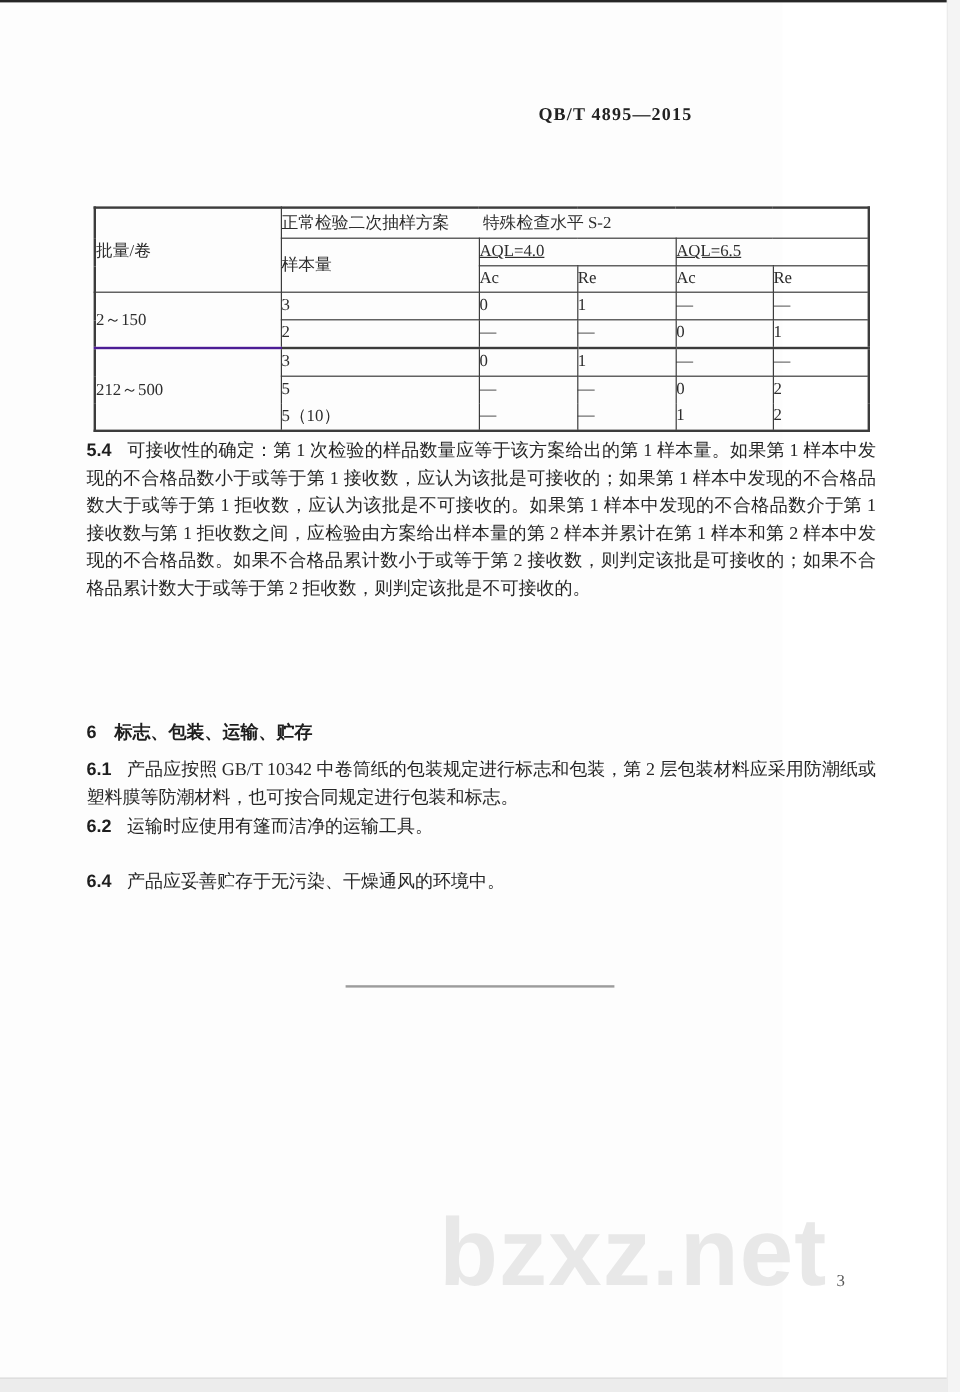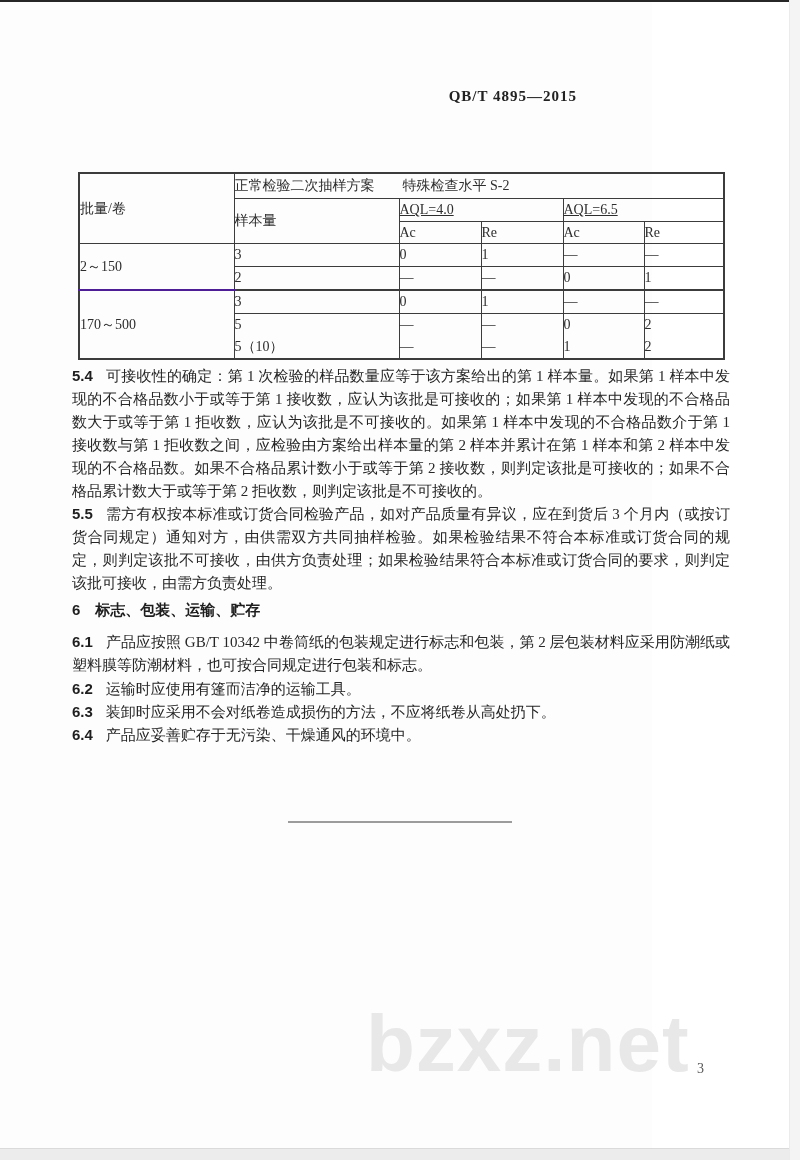--- a/index.html
+++ b/index.html
@@ -138,21 +138,21 @@
           <td>—</td>
         </tr>
         <tr class="group-end">
           <td>2</td>
           <td class="no-right">—</td>
           <td>—</td>
           <td class="no-right">0</td>
           <td>1</td>
         </tr>
         <tr>
-          <td rowspan="3">170～500</td>
+          <td rowspan="3">212～500</td>
           <td>3</td>
           <td class="no-right">0</td>
           <td>1</td>
           <td class="no-right">—</td>
           <td>—</td>
         </tr>
         <tr class="merge-down">
           <td>5</td>
           <td class="no-right">—</td>
           <td>—</td>
@@ -167,39 +167,33 @@
           <td>2</td>
         </tr>
       </tbody>
     </table>
   </div>
 
   <div class="clause" style="top:364px">
     <span class="cnum">5.4</span><span>可接收性的确定：第 1 次检验的样品数量应等于该方案给出的第 1 样本量。如果第 1 样本中发现的不合格品数小于或等于第 1 接收数，应认为该批是可接收的；如果第 1 样本中发现的不合格品数大于或等于第 1 拒收数，应认为该批是不可接收的。如果第 1 样本中发现的不合格品数介于第 1 接收数与第 1 拒收数之间，应检验由方案给出样本量的第 2 样本并累计在第 1 样本和第 2 样本中发现的不合格品数。如果不合格品累计数小于或等于第 2 接收数，则判定该批是可接收的；如果不合格品累计数大于或等于第 2 拒收数，则判定该批是不可接收的。</span>
   </div>
 
-  <div class="clause" style="top:502px">
-    <span class="cnum">5.5</span><span>需方有权按本标准或订货合同检验产品，如对产品质量有异议，应在到货后 3 个月内（或按订货合同规定）通知对方，由供需双方共同抽样检验。如果检验结果不符合本标准或订货合同的规定，则判定该批不可接收，由供方负责处理；如果检验结果符合本标准或订货合同的要求，则判定该批可接收，由需方负责处理。</span>
-  </div>
 
   <div class="sec-heading" style="top:601px">
     <span class="snum">6</span><span>标志、包装、运输、贮存</span>
   </div>
 
   <div class="clause" style="top:630px">
     <span class="cnum">6.1</span><span>产品应按照 GB/T 10342 中卷筒纸的包装规定进行标志和包装，第 2 层包装材料应采用防潮纸或塑料膜等防潮材料，也可按合同规定进行包装和标志。</span>
   </div>
 
   <div class="clause" style="top:677px">
     <span class="cnum">6.2</span><span>运输时应使用有篷而洁净的运输工具。</span>
   </div>
 
-  <div class="clause" style="top:700px">
-    <span class="cnum">6.3</span><span>装卸时应采用不会对纸卷造成损伤的方法，不应将纸卷从高处扔下。</span>
-  </div>
 
   <div class="clause" style="top:723px">
     <span class="cnum">6.4</span><span>产品应妥善贮存于无污染、干燥通风的环境中。</span>
   </div>
 
   <div class="end-line"></div>
 
   <div class="watermark">bzxz.net</div>
 
   <div class="page-number">3</div>

